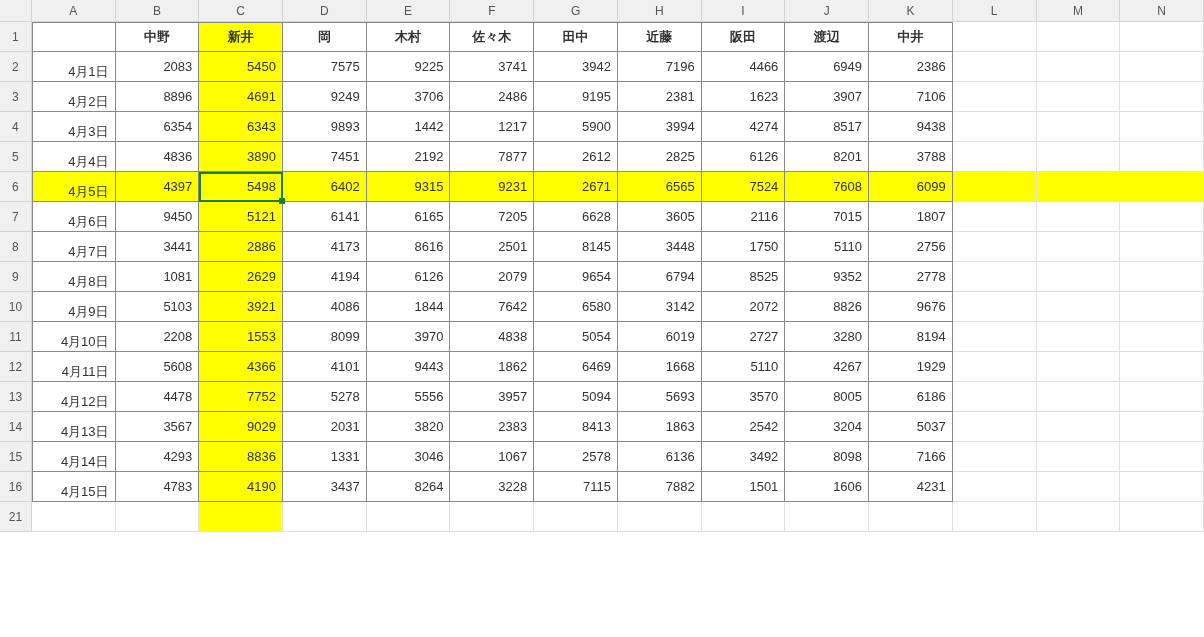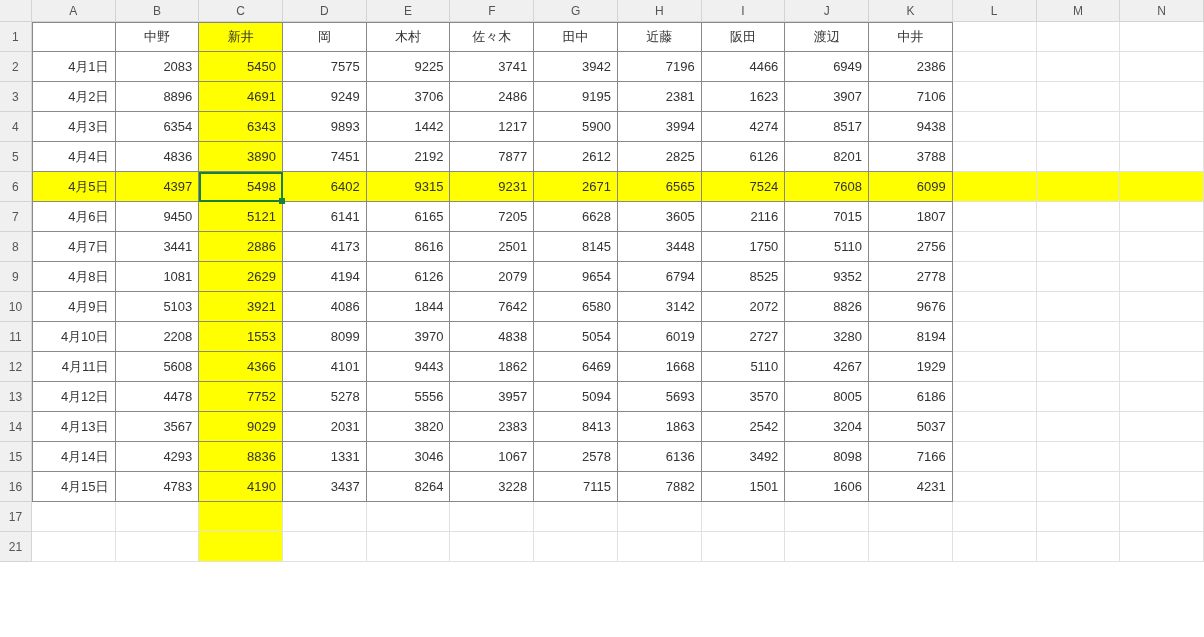--- a/index.html
+++ b/index.html
@@ -42,26 +42,26 @@
     width: 84px;
     border-right: 1px solid #e0e0e0;
     border-bottom: 1px solid #e0e0e0;
     display: flex;
     align-items: center;
     padding: 0 6px;
     background: #ffffff;
   }
   .cell.num   { justify-content: flex-end; }
   .cell.txt   { justify-content: center; }
-  .cell.datec { justify-content: flex-end; }
+  .cell.datec { justify-content: flex-end; align-items: flex-end; }
   .databorder {
     border-right: 1px solid #888;
     border-bottom: 1px solid #888;
   }
-  .databorder-top { border-top: 1px solid #888; }
+  .databorder-top { border-top: 1px solid #888; font-weight: bold; }
   .databorder-left { border-left: 1px solid #888; }
   .hl { background: #ffff00 !important; }
   .active {
     outline: 2px solid #1a7f37;
     outline-offset: -2px;
     z-index: 5;
     position: relative;
   }
   .active::after{
     content:"";
@@ -708,37 +708,20 @@
         <span>1606</span>
       </div>
       <div class="cell num databorder">
         <span>4231</span>
       </div>
       <div class="cell"></div>
       <div class="cell"></div>
       <div class="cell"></div>
     </div>
     <div class="row">
-      <div class="rowhdr">17</div>
-      <div class="cell"></div>
-      <div class="cell"></div>
-      <div class="cell hl"></div>
-      <div class="cell"></div>
-      <div class="cell"></div>
-      <div class="cell"></div>
-      <div class="cell"></div>
-      <div class="cell"></div>
-      <div class="cell"></div>
-      <div class="cell"></div>
-      <div class="cell"></div>
-      <div class="cell"></div>
-      <div class="cell"></div>
-      <div class="cell"></div>
-    </div>
-    <div class="row">
       <div class="rowhdr">21</div>
       <div class="cell"></div>
       <div class="cell"></div>
       <div class="cell hl"></div>
       <div class="cell"></div>
       <div class="cell"></div>
       <div class="cell"></div>
       <div class="cell"></div>
       <div class="cell"></div>
       <div class="cell"></div>

